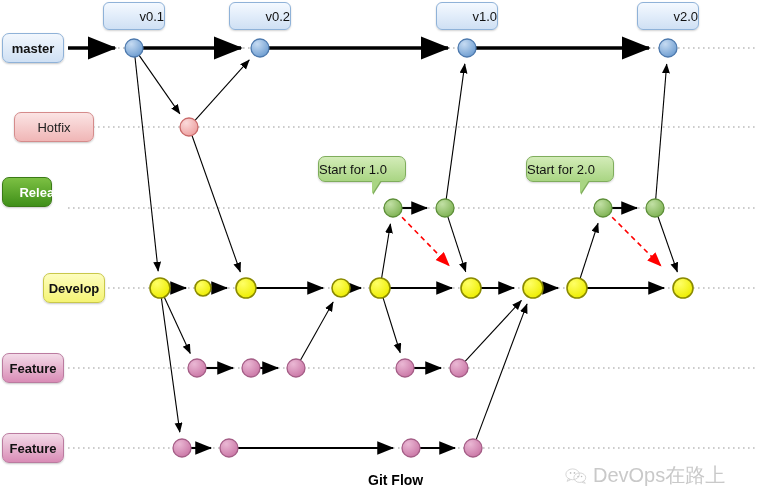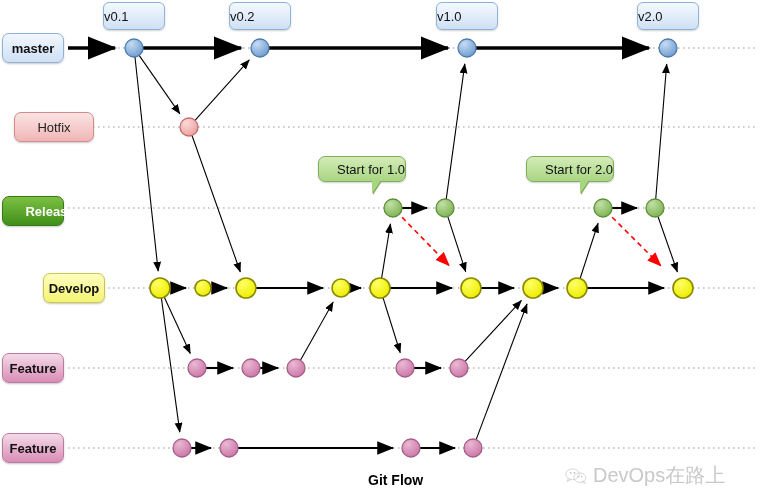--- a/index.html
+++ b/index.html
@@ -22,31 +22,31 @@
   }
   .lane-master{background:linear-gradient(#f2f7fd,#cfe0f4);border-color:#8fb2d8;color:#111;}
   .lane-hotfix{background:linear-gradient(#fbe4e4,#f0b6b6);border-color:#d58b8b;color:#222;font-weight:normal;}
   .lane-release{background:linear-gradient(#7cc043,#3f8f18);border-color:#3a7a16;color:#ffffff;}
   .lane-develop{background:linear-gradient(#fdfdbe,#f5f474);border-color:#c9c84a;color:#111;margin-left:41px;}
   .lane-feature{background:linear-gradient(#f3dbe8,#d98cb6);border-color:#bb7ba0;color:#111;}
 
   .tag{
     position:absolute;box-sizing:border-box;
     height:28px;border-radius:6px;
-    display:flex;align-items:center;justify-content:flex-start;
+    display:flex;align-items:center;justify-content:flex-end;
     font-size:13px;color:#111;
     background:linear-gradient(#f4f9ff,#cfe0f4);
     border:1px solid #8fb2d8;
     box-shadow:0 1px 2px rgba(0,0,0,.18);
   }
 
   .callout{
     position:absolute;box-sizing:border-box;
     height:26px;border-radius:7px;
-    display:flex;align-items:center;justify-content:flex-end;
+    display:flex;align-items:center;justify-content:flex-start;
     font-size:13px;color:#111;
     background:linear-gradient(#d3ecb8,#a9d583);
     border:1px solid #7fad5c;
     box-shadow:0 1px 2px rgba(0,0,0,.18);
   }
   .callout .tail{
     position:absolute;bottom:-13px;left:calc(50% + 10px);
     width:0;height:0;
     border-left:9px solid #a9d583;
     border-bottom:14px solid transparent;
@@ -181,21 +181,21 @@
       </g>
   </svg>
 
   <div id="lane-labels">
       <div class="lane-label lane-master" style="left: 2px; width: 62px; top: 33px;">
         <span>master</span>
       </div>
       <div class="lane-label lane-hotfix" style="left: 2px; width: 80px; top: 112px; margin-left: 12px;">
         <span>Hotfix</span>
       </div>
-      <div class="lane-label lane-release" style="left: 2px; width: 62px; top: 196px; padding-left: 34px;">
+      <div class="lane-label lane-release" style="left: 2px; width: 50px; top: 177px; padding-left: 34px;">
         <span>Release</span>
       </div>
       <div class="lane-label lane-develop" style="left: 2px; width: 62px; top: 273px;">
         <span>Develop</span>
       </div>
       <div class="lane-label lane-feature" style="left: 2px; width: 62px; top: 353px;">
         <span>Feature</span>
       </div>
       <div class="lane-label lane-feature" style="left: 2px; width: 62px; top: 433px;">
         <span>Feature</span>

